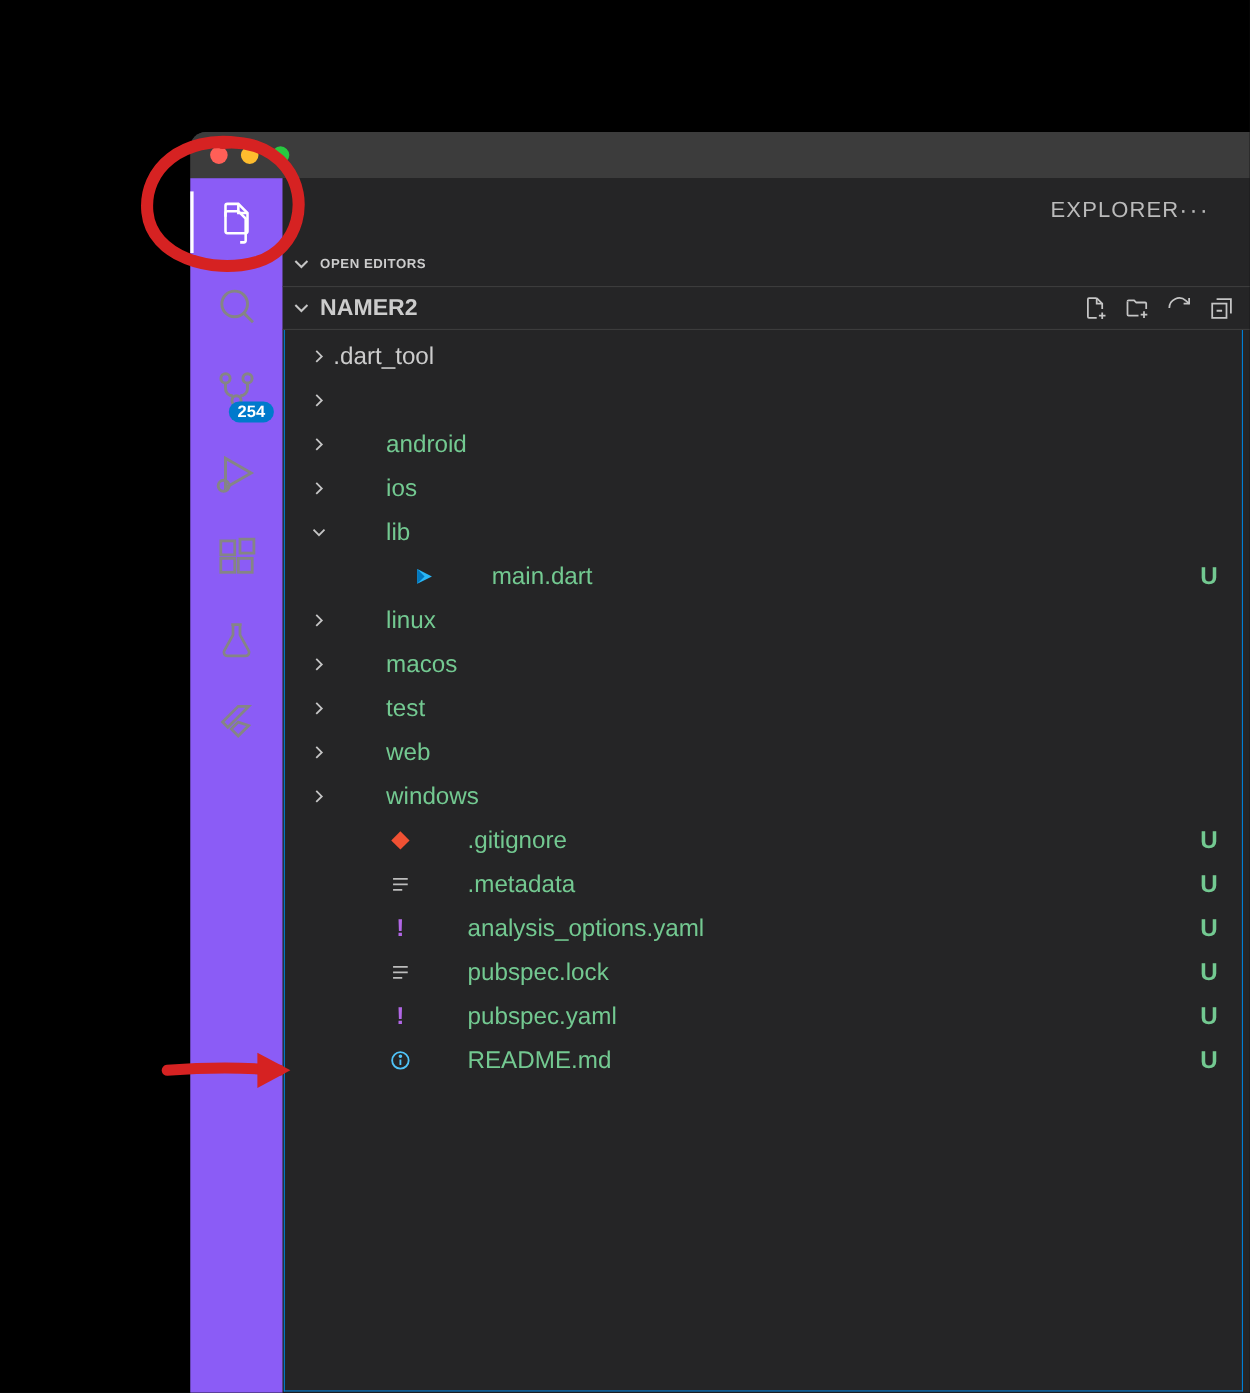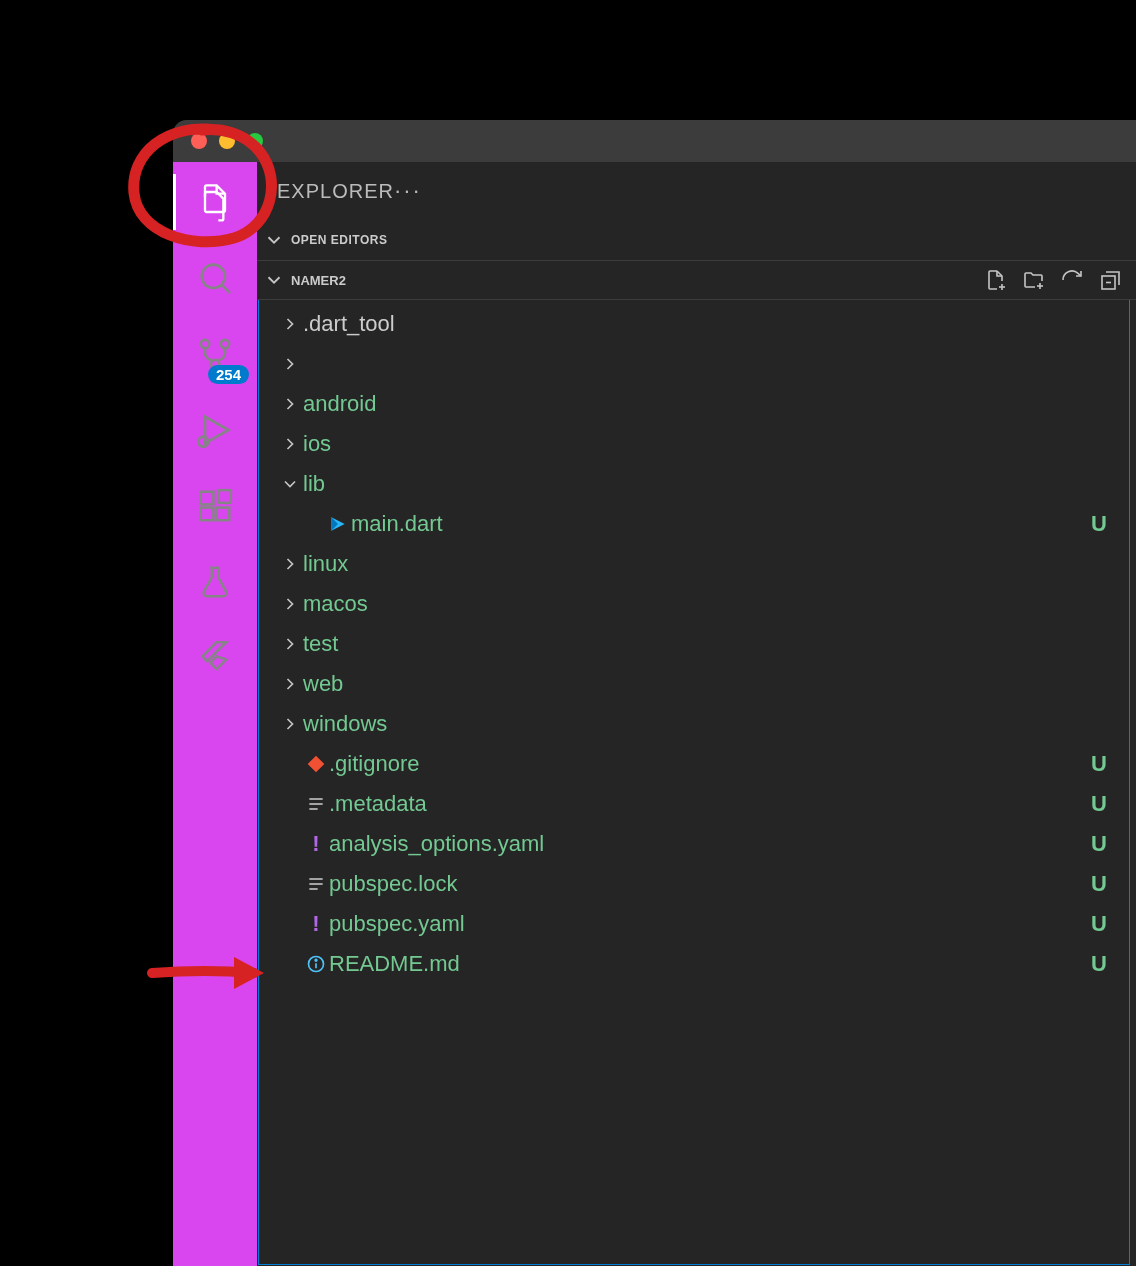--- a/index.html
+++ b/index.html
@@ -28,67 +28,67 @@
   }
   .traffic { width: 16px; height: 16px; border-radius: 50%; }
   .tr-close { background: #ff5f57; }
   .tr-min   { background: #febc2e; }
   .tr-max   { background: #28c840; }
 
   .body { flex: 1; display: flex; }
 
   .activitybar {
     width: 84px;
-    background: #d946ef;
+    background: #8b5cf6;
     display: flex;
     flex-direction: column;
     align-items: center;
     padding-top: 16px;
     gap: 28px;
   }
   .act-item { position: relative; width: 48px; height: 48px; display:flex; align-items:center; justify-content:center; color:#858585; cursor:pointer; }
   .act-item.active { color:#fff; }
   .act-item.active::before { content:""; position:absolute; left:-18px; top:-4px; bottom:-4px; width:3px; background:#fff; }
   .badge { position:absolute; bottom:-6px; right:-10px; background:#007acc; color:#fff; font-size:15px; font-weight:600; border-radius:12px; padding:1px 8px; }
 
   .sidebar { flex:1; background:#252526; display:flex; flex-direction:column; }
   .sidebar-header {
-    height:58px; display:flex; align-items:center; justify-content:flex-start;
-    padding:0 20px; color:#bbbbbb; font-size:20px; letter-spacing:1px;
+    height:58px; display:flex; align-items:center; justify-content:flex-end;
+    padding:0 36px; color:#bbbbbb; font-size:20px; letter-spacing:1px;
   }
   .more-dots { color:#bbbbbb; font-size:22px; letter-spacing:2px; cursor:pointer; }
 
   .section-header {
     display:flex; align-items:center; gap:6px; height:40px;
     padding-left:6px; color:#ccc; font-weight:700; font-size:12px; letter-spacing:0.5px;
     cursor:pointer;
   }
   .section-proj {
     display:flex; align-items:center; justify-content:space-between;
-    height:40px; padding:0 14px 0 6px; color:#ccc; font-weight:700; font-size:13px;
+    height:40px; padding:0 14px 0 6px; color:#ccc; font-weight:700; font-size:21px;
     border-top:1px solid #3c3c3c; border-bottom:1px solid #3c3c3c;
     cursor:pointer;
   }
   .proj-left { display:flex; align-items:center; gap:6px; }
   .proj-actions { display:flex; gap:14px; color:#c5c5c5; }
   .proj-actions span { cursor:pointer; display:flex; }
 
   .tree {
     flex:1; border:1px solid #007fd4; border-top:none; margin:0 6px 1px 1px;
     padding-top:4px; overflow:hidden;
   }
   .row {
     display:flex; align-items:center; height:40px; padding-right:18px;
     color:#cccccc; font-size:22px; cursor:pointer;
   }
   .row .twisty { width:26px; display:flex; justify-content:center; color:#c5c5c5; }
   .row .ficon { width:26px; display:flex; justify-content:center; align-items:center; }
   .row .label { flex:1; white-space:nowrap; overflow:hidden; text-overflow:ellipsis; }
   .row .status { width:24px; text-align:center; font-weight:600; }
-  .row.git-untracked { color:#73c991; }
+  .row.git-untracked { color:#73c991;gap:48px; }
   .row.git-untracked .status { color:#73c991; }
   .dot { width:10px; height:10px; border-radius:50%; background:#8c8c8c; }
   .indent-0 { padding-left:18px; }
   .indent-1 { padding-left:40px;justify-content:center; }
 
   .annot { position:absolute; pointer-events:none; }
   .circle-annot { left:122px; top:118px; width:165px; height:135px; }
   .arrow-annot  { left:146px; top:945px; width:130px; height:55px; }
 
   svg { display:block; }

